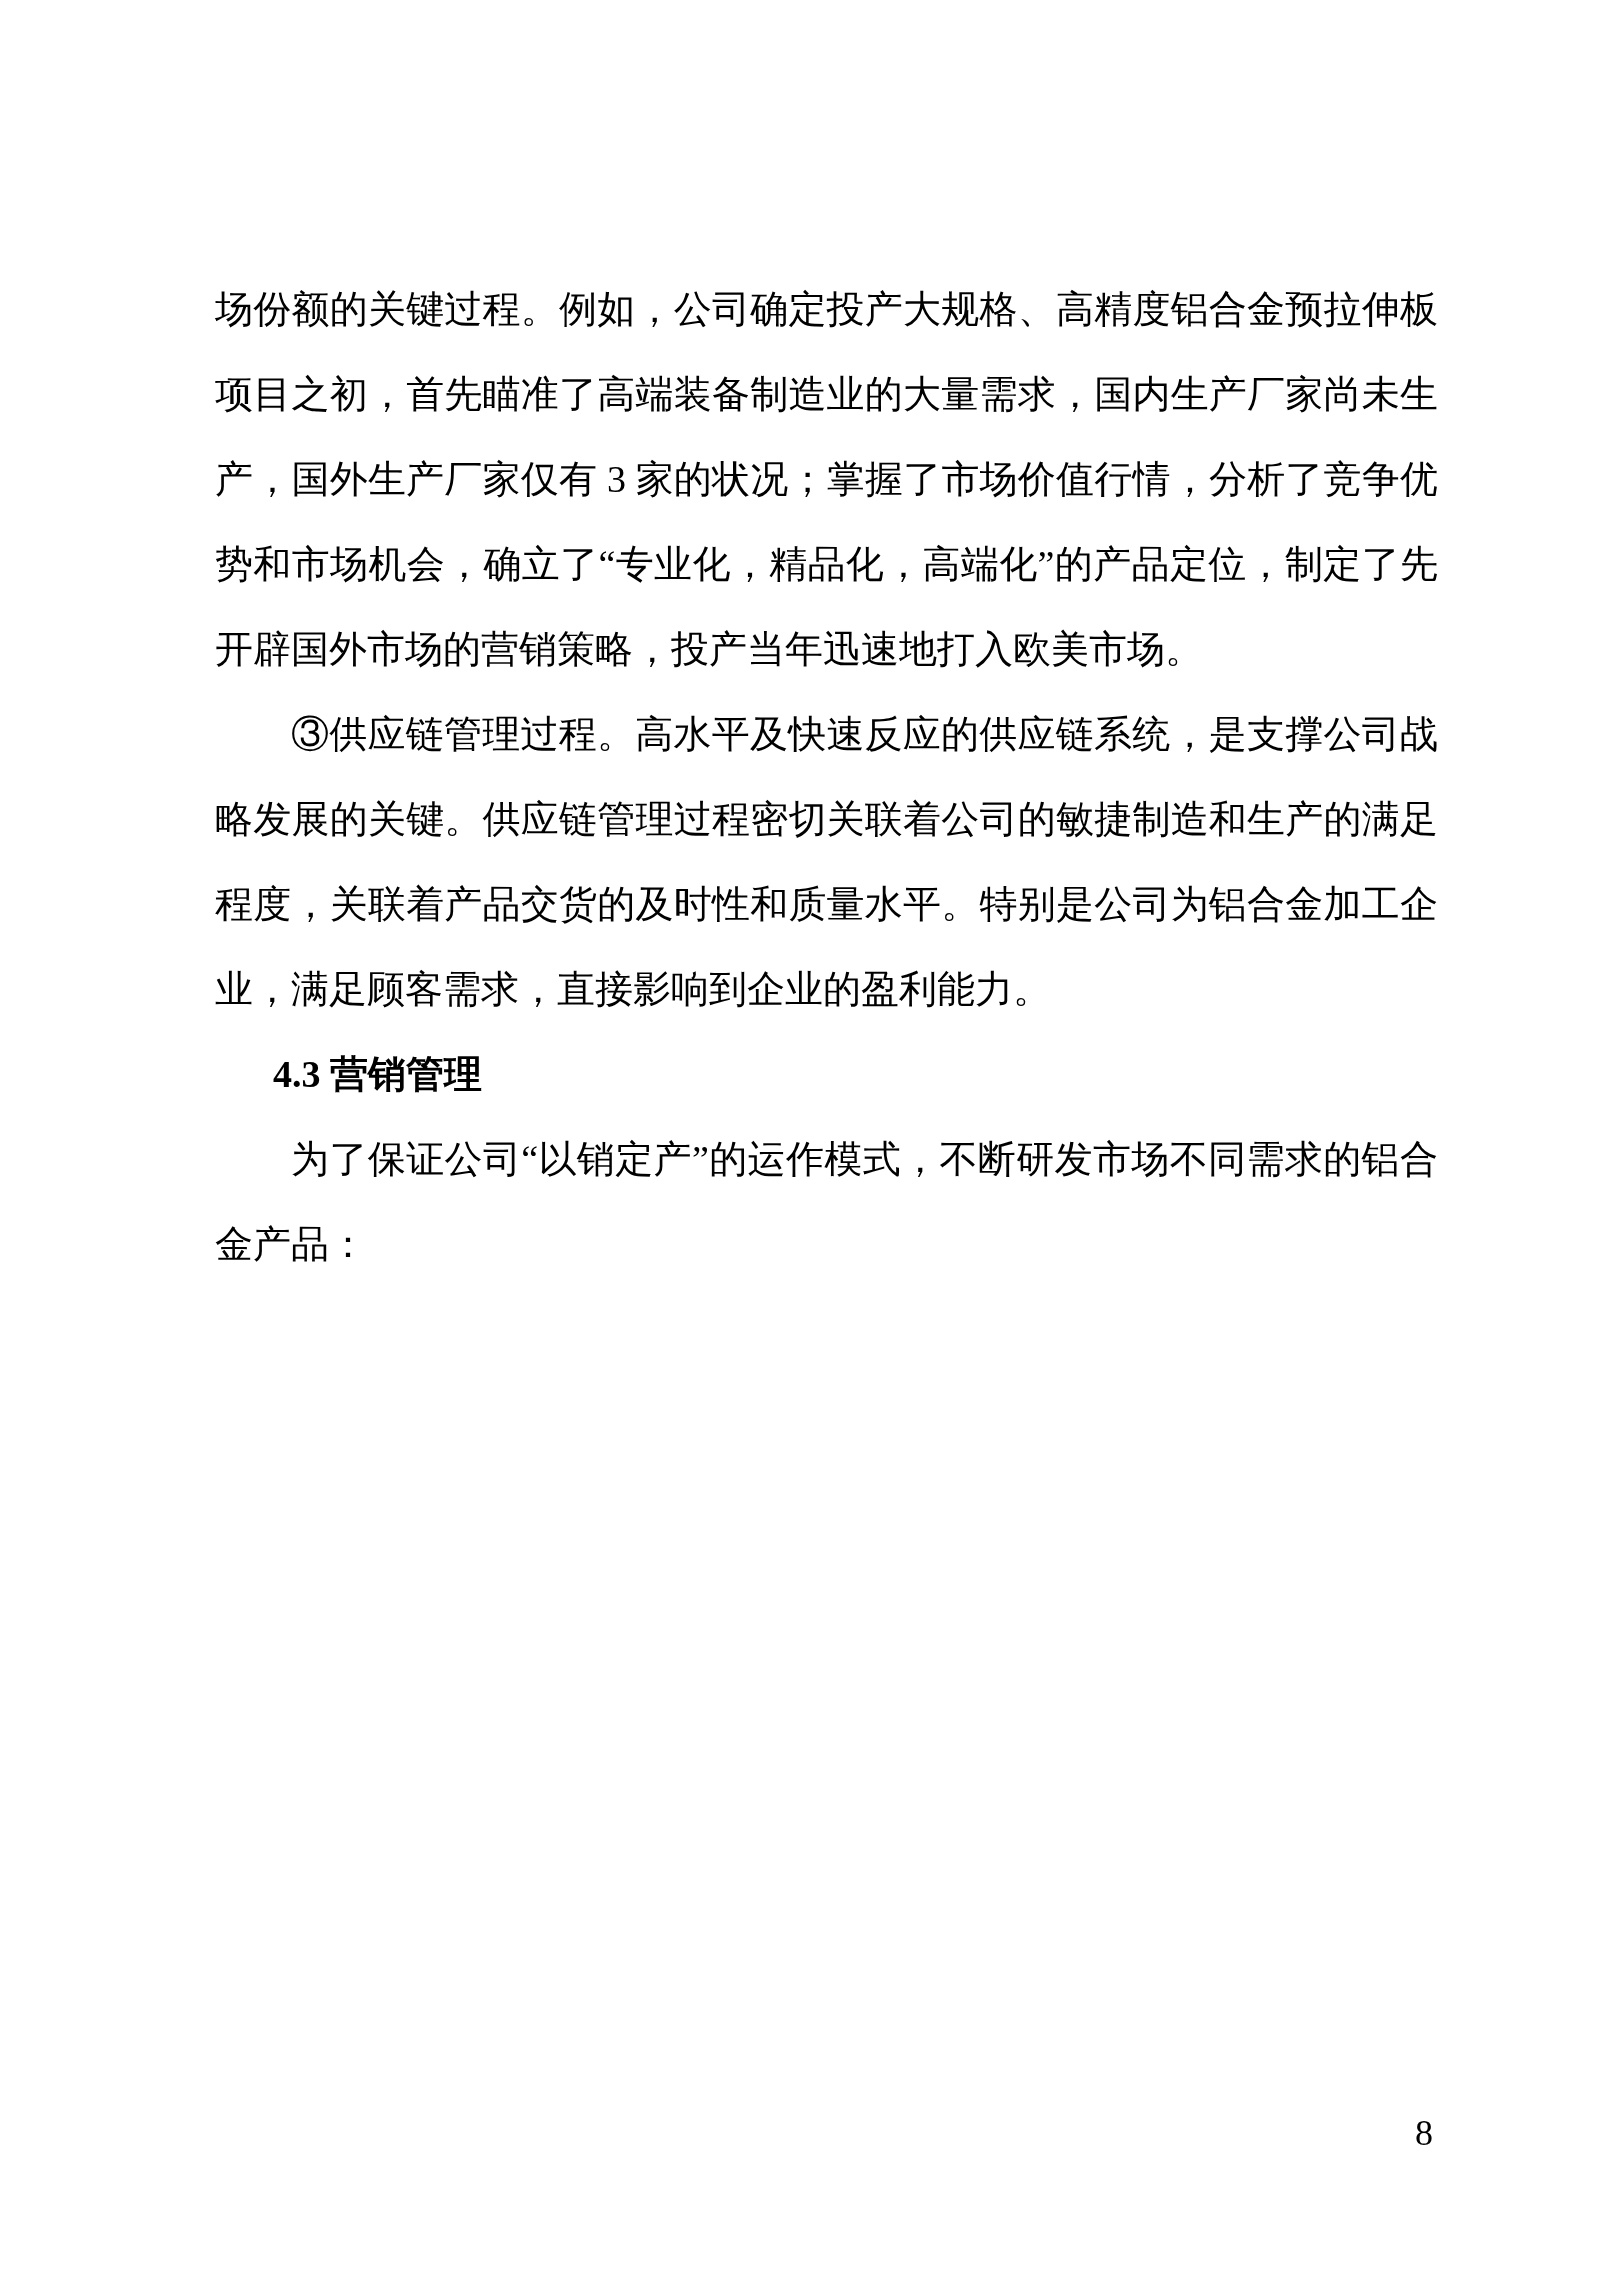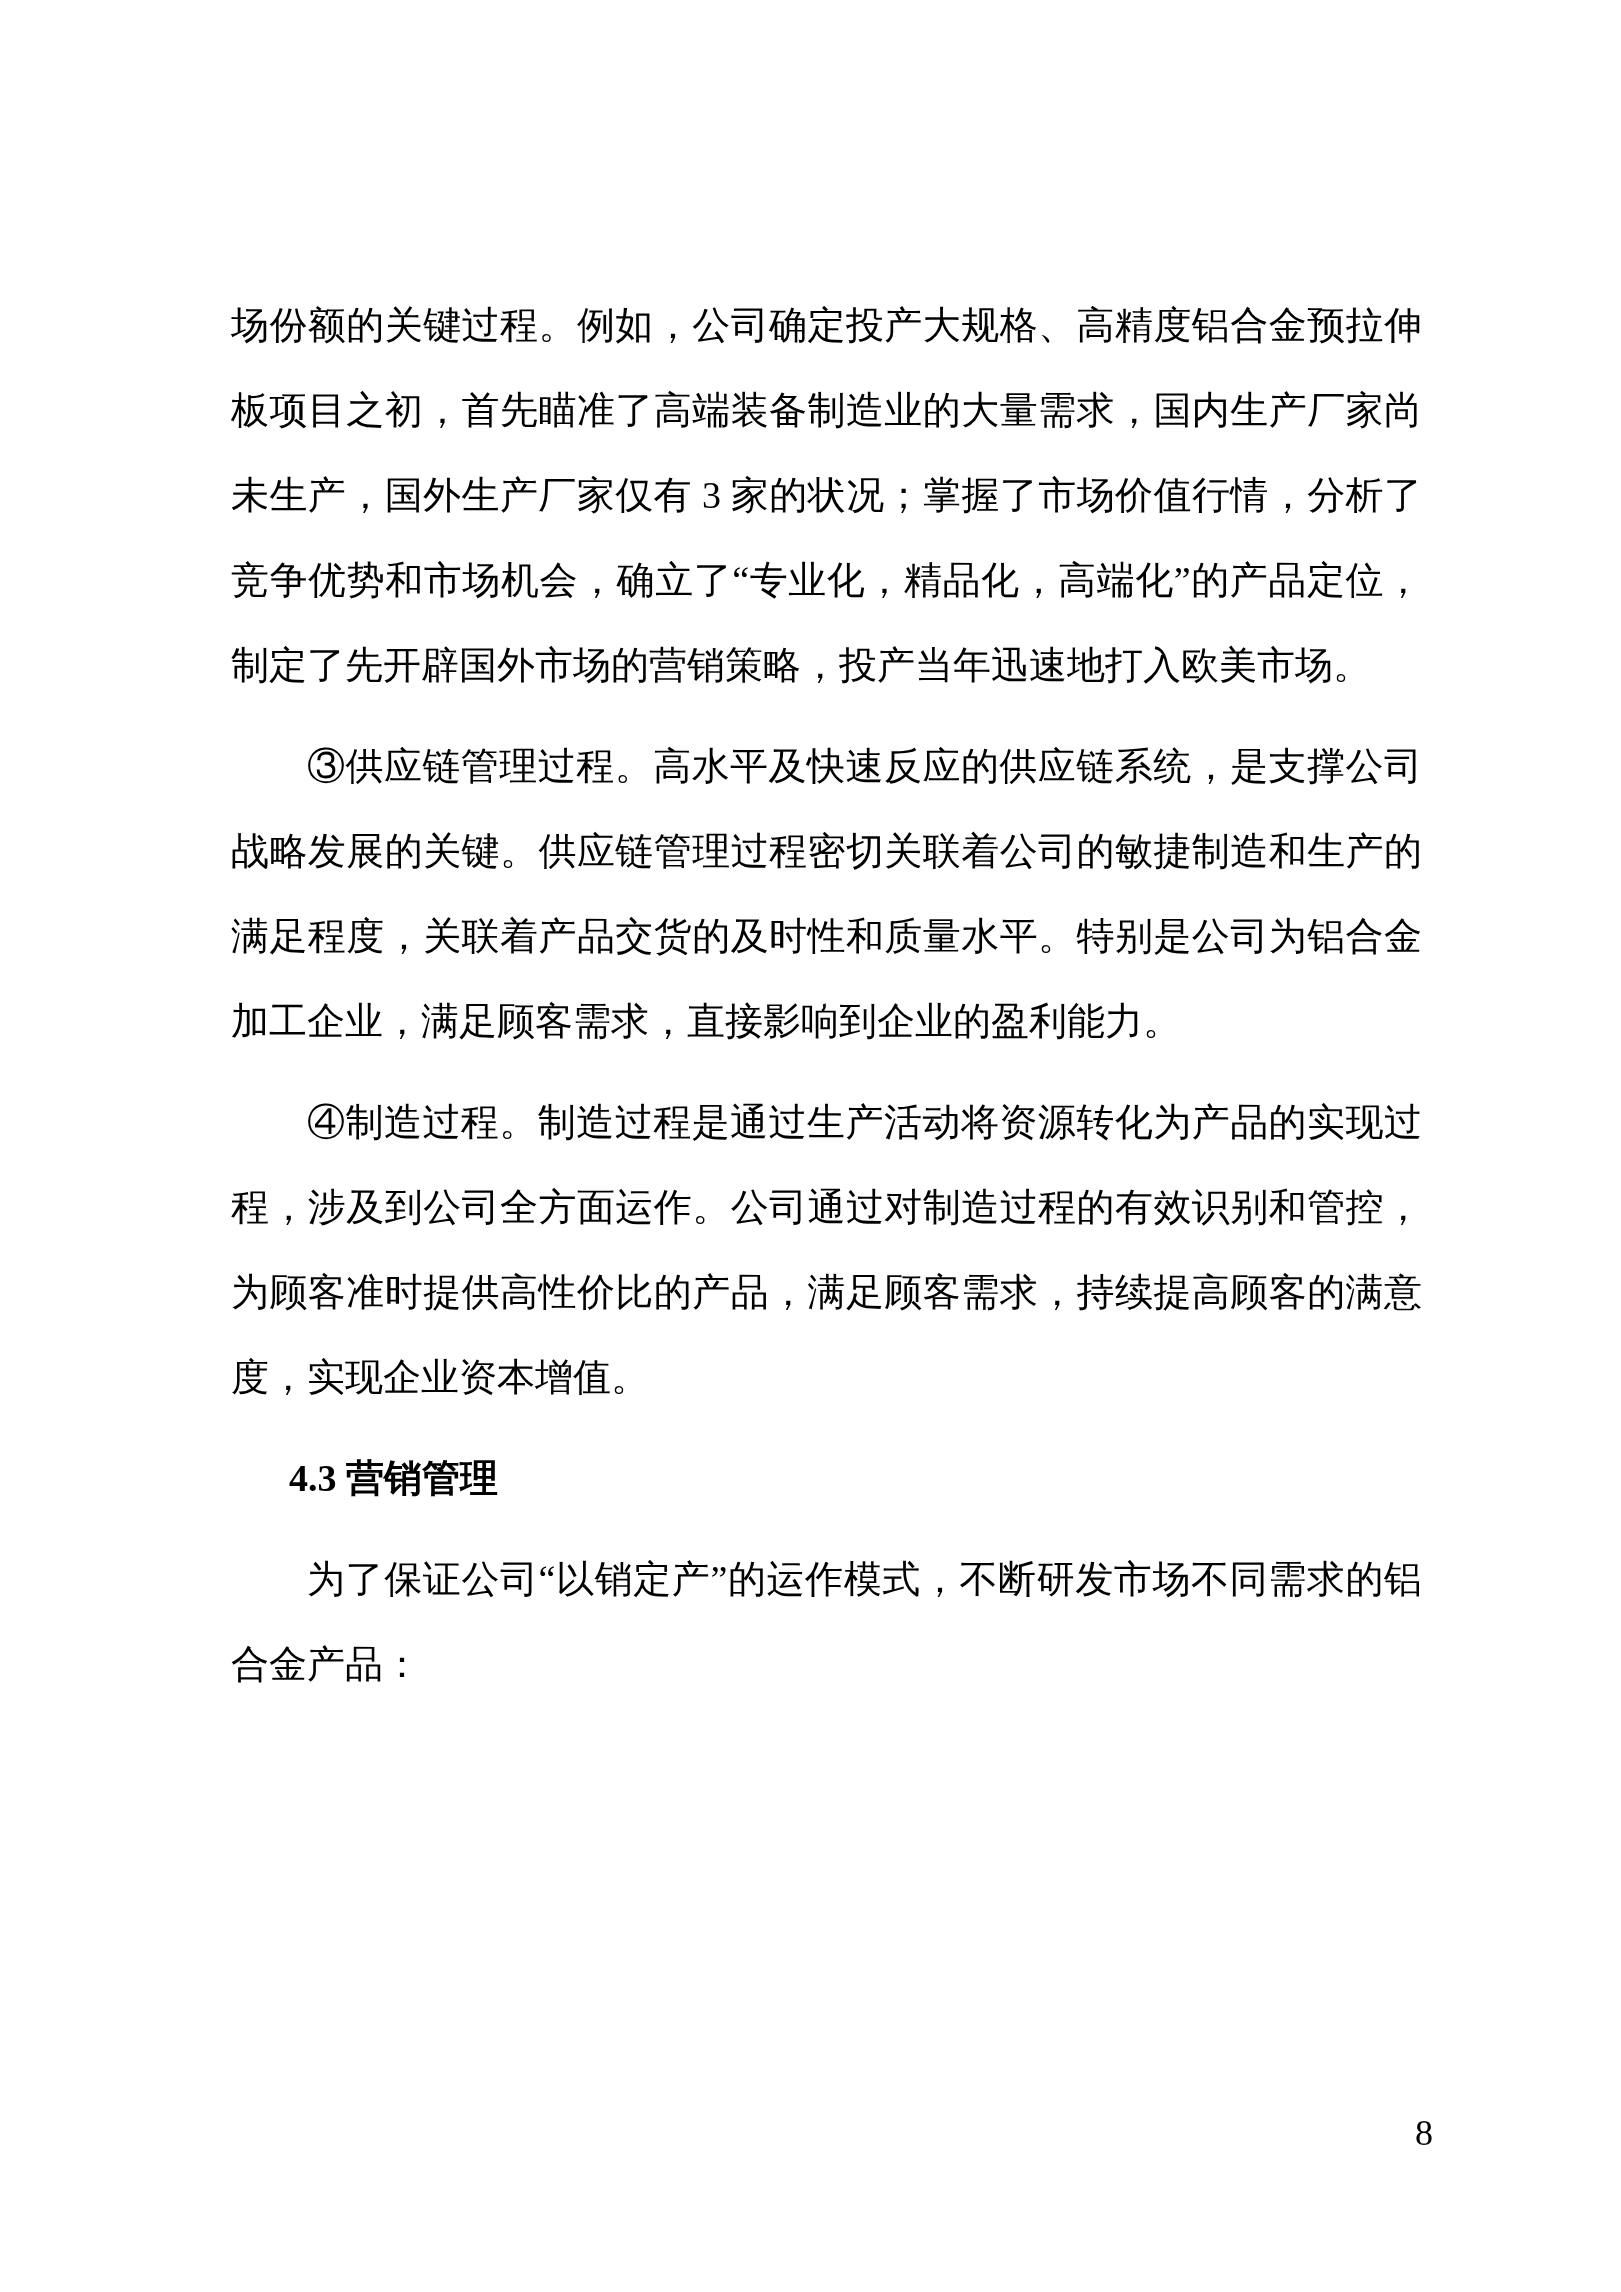--- a/index.html
+++ b/index.html
@@ -20,21 +20,21 @@
     position: absolute;
     left: 215px;
     top: 267px;
     width: 1223px;
     font-size: 38px;
     line-height: 85px;
     text-align: justify;
     letter-spacing: 0;
   }
   .body-text p {
-    margin: 16px;
+    margin: 0;
     padding: 0;
   }
   .para-first-line {
     text-indent: 76px;
   }
   .para-no-indent {
     text-indent: 0;
   }
   .section-heading {
     font-weight: bold;
@@ -49,19 +49,18 @@
     color: #000000;
   }
 </style>
 </head>
 <body>
 
 <div class="page">
   <div class="body-text">
     <p class="para-no-indent">场份额的关键过程。例如，公司确定投产大规格、高精度铝合金预拉伸板项目之初，首先瞄准了高端装备制造业的大量需求，国内生产厂家尚未生产，国外生产厂家仅有 3 家的状况；掌握了市场价值行情，分析了竞争优势和市场机会，确立了“专业化，精品化，高端化”的产品定位，制定了先开辟国外市场的营销策略，投产当年迅速地打入欧美市场。</p>
     <p class="para-first-line">③供应链管理过程。高水平及快速反应的供应链系统，是支撑公司战略发展的关键。供应链管理过程密切关联着公司的敏捷制造和生产的满足程度，关联着产品交货的及时性和质量水平。特别是公司为铝合金加工企业，满足顾客需求，直接影响到企业的盈利能力。</p>
-    <p class="para-first-line">④制造过程。制造过程是通过生产活动将资源转化为产品的实现过程，涉及到公司全方面运作。公司通过对制造过程的有效识别和管控，为顾客准时提供高性价比的产品，满足顾客需求，持续提高顾客的满意度，实现企业资本增值。</p>
     <p class="section-heading">4.3 营销管理</p>
     <p class="para-first-line">为了保证公司“以销定产”的运作模式，不断研发市场不同需求的铝合金产品：</p>
   </div>
   <div class="page-number">8</div>
 </div>
 
 
 </body></html>

